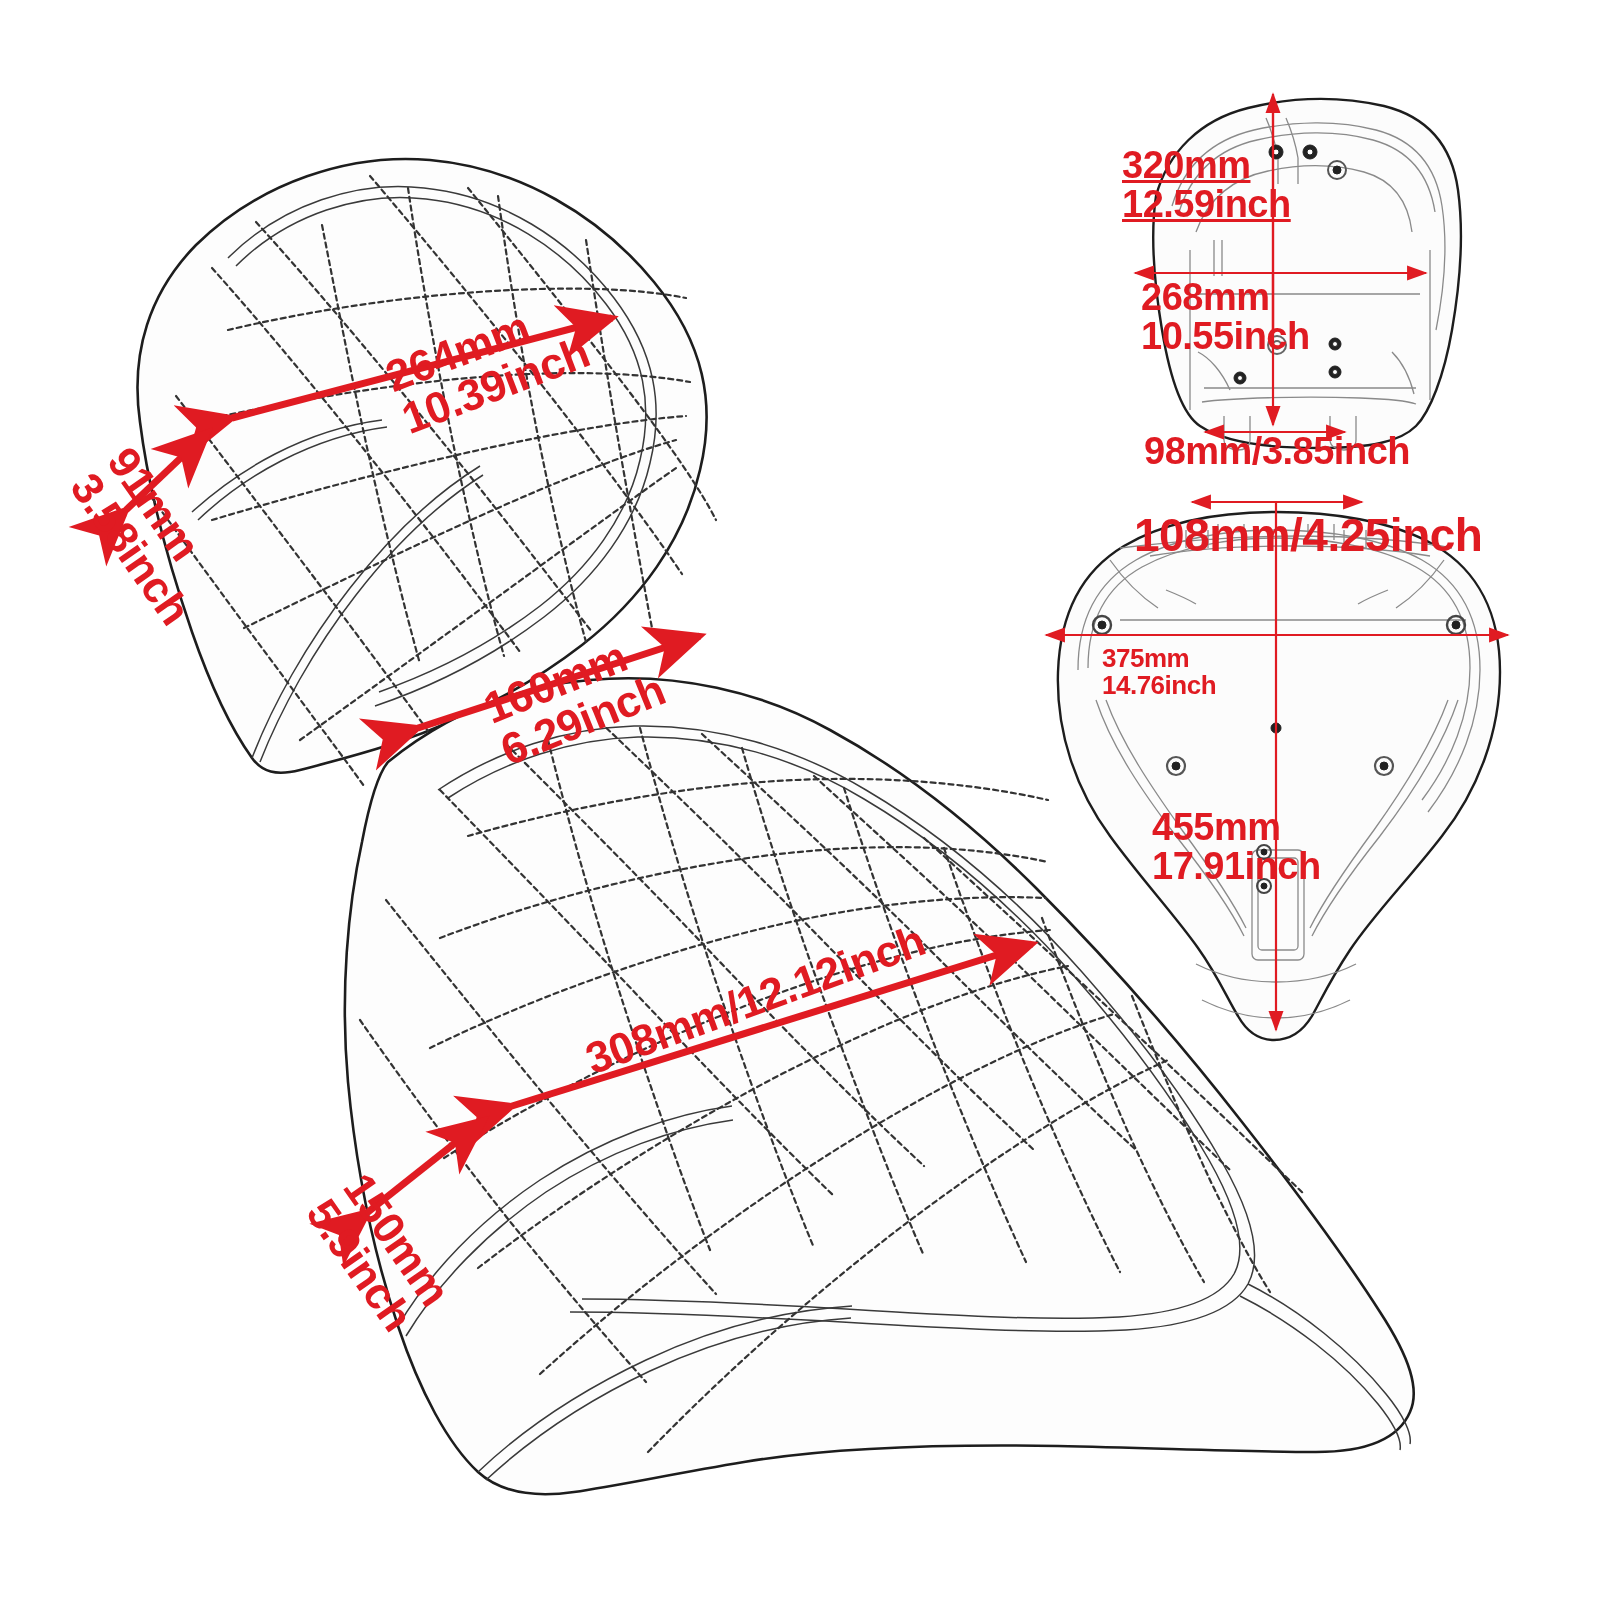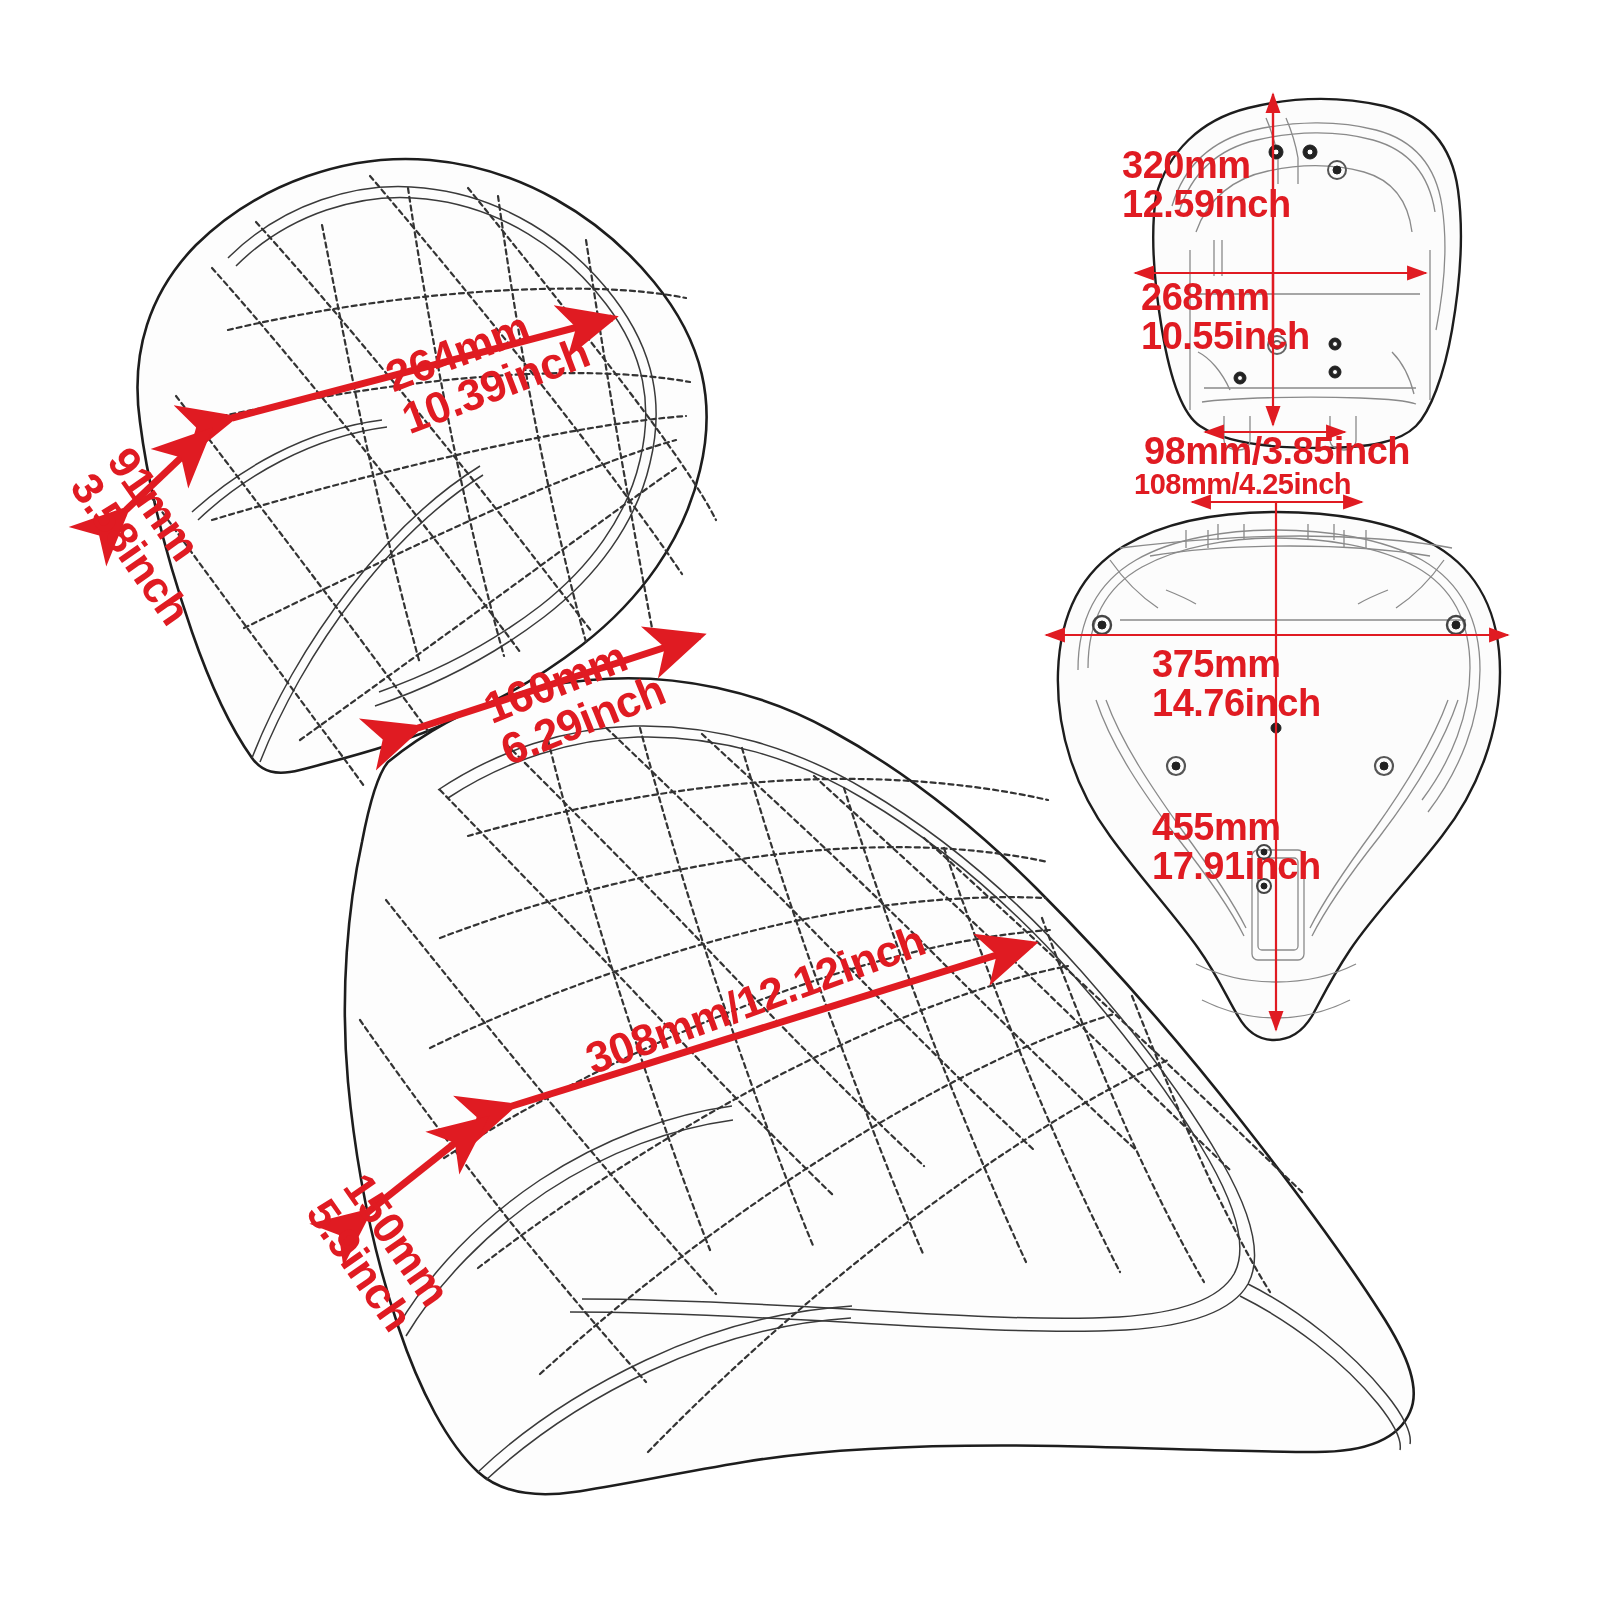--- a/index.html
+++ b/index.html
@@ -247,20 +247,20 @@
       <line x1="1271" y1="635" x2="1508" y2="635" marker-end="url(#ahs)"></line>
     </g>
   </svg>
 
   <div id="labels">
       <div class="dimtext" style="left: 380px; top: 358px; font-size: 44px; transform: rotate(-21deg); transform-origin: left top;"><span>264mm</span><span>10.39inch</span></div>
       <div class="dimtext" style="left: 136px; top: 440px; font-size: 44px; transform: rotate(55deg); transform-origin: left top;"><span>91mm</span><span>3.58inch</span></div>
       <div class="dimtext" style="left: 478px; top: 690px; font-size: 44px; transform: rotate(-22deg); transform-origin: left top;"><span>160mm</span><span>6.29inch</span></div>
       <div class="dimtext" style="left: 580px; top: 1040px; font-size: 44px; transform: rotate(-20deg); transform-origin: left top;"><span>308mm/12.12inch</span></div>
       <div class="dimtext" style="left: 372px; top: 1166px; font-size: 44px; transform: rotate(55deg); transform-origin: left top;"><span>150mm</span><span>5.9inch</span></div>
-      <div class="dimtext" style="left: 1122px; top: 146px; font-size: 38px; transform: rotate(0deg); transform-origin: left top;"><span>320mm</span><span>12.59inch</span></div>
+      <div class="dimtext" style="left: 1122px; top: 146px; font-size: 38px; transform: rotate(0deg); transform-origin: left top; text-decoration: underline;"><span>320mm</span><span>12.59inch</span></div>
       <div class="dimtext" style="left: 1122px; top: 278px; font-size: 38px; transform: rotate(0deg); transform-origin: left top; margin-left: 19px;"><span>268mm</span><span>10.55inch</span></div>
       <div class="dimtext" style="left: 1144px; top: 432px; font-size: 38px; transform: rotate(0deg); transform-origin: left top;"><span>98mm/3.85inch</span></div>
-      <div class="dimtext" style="left: 1134px; top: 470px; font-size: 29px; transform: rotate(0deg); transform-origin: left top;"><span>108mm/4.25inch</span></div>
-      <div class="dimtext" style="left: 1152px; top: 645px; font-size: 38px; transform: rotate(0deg); transform-origin: left top;"><span>375mm</span><span>14.76inch</span></div>
+      <div class="dimtext" style="left: 1134px; top: 512px; font-size: 46px; transform: rotate(0deg); transform-origin: left top;"><span>108mm/4.25inch</span></div>
+      <div class="dimtext" style="left: 1102px; top: 645px; font-size: 26px; transform: rotate(0deg); transform-origin: left top;"><span>375mm</span><span>14.76inch</span></div>
       <div class="dimtext" style="left: 1152px; top: 808px; font-size: 38px; transform: rotate(0deg); transform-origin: left top;"><span>455mm</span><span>17.91inch</span></div>
     </div>
 </div>
 
 </body></html>

